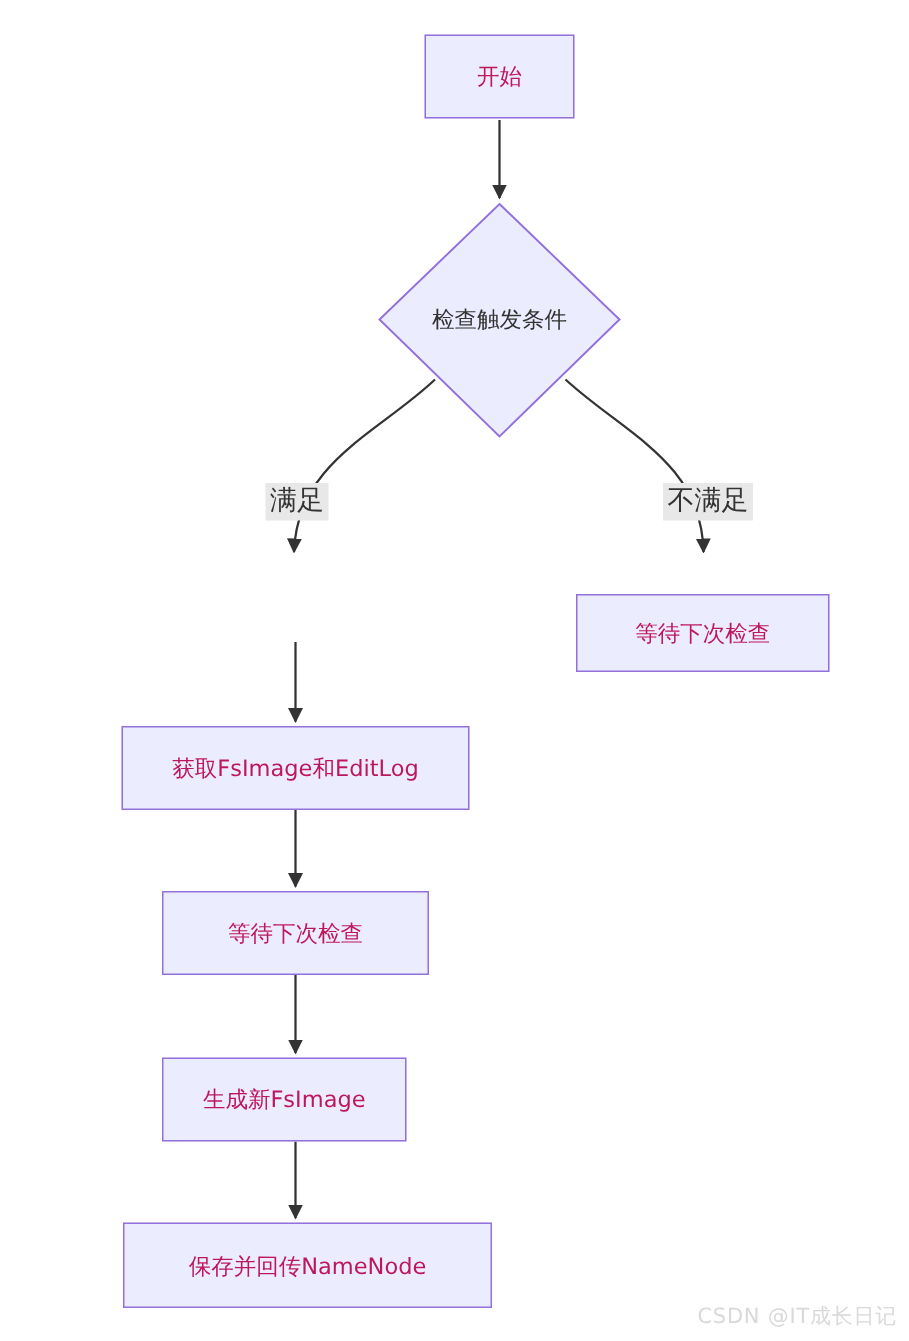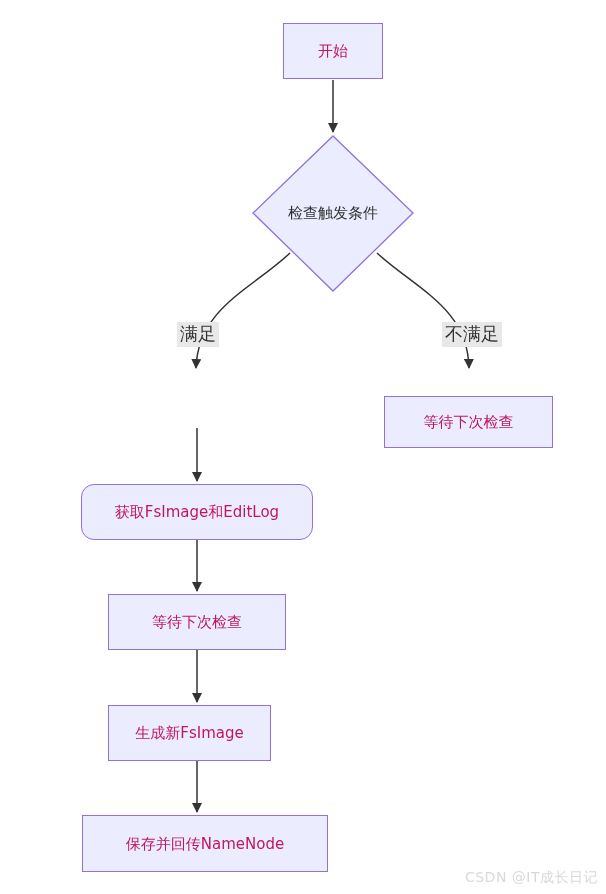--- a/index.html
+++ b/index.html
@@ -93,21 +93,21 @@
     <path d="M197,761 L197,812" stroke="#333333" stroke-width="1.5" fill="none" marker-end="url(#arrowhead)"></path>
   </svg>
 
   <div class="node" style="left:283px; top:23px; width:100px; height:56px;">开始</div>
 
   <div class="diamond-label" style="left:263px; top:198px; width:140px; height:30px;">检查触发条件</div>
 
 
   <div class="node" style="left:384px; top:396px; width:169px; height:52px;">等待下次检查</div>
 
-  <div class="node" style="left:81px; top:484px; width:232px; height:56px;border-radius:13px;">获取FsImage和EditLog</div>
+  <div class="node" style="left:81px; top:484px; width:232px; height:56px;">获取FsImage和EditLog</div>
 
   <div class="node" style="left:108px; top:594px; width:178px; height:56px;">等待下次检查</div>
 
   <div class="node" style="left:108px; top:705px; width:163px; height:56px;">生成新FsImage</div>
 
   <div class="node" style="left:82px; top:815px; width:246px; height:57px;">保存并回传NameNode</div>
 
   <div class="edge-label" style="left:177px; top:322px;">满足</div>
 
   <div class="edge-label" style="left:442px; top:322px;">不满足</div>

